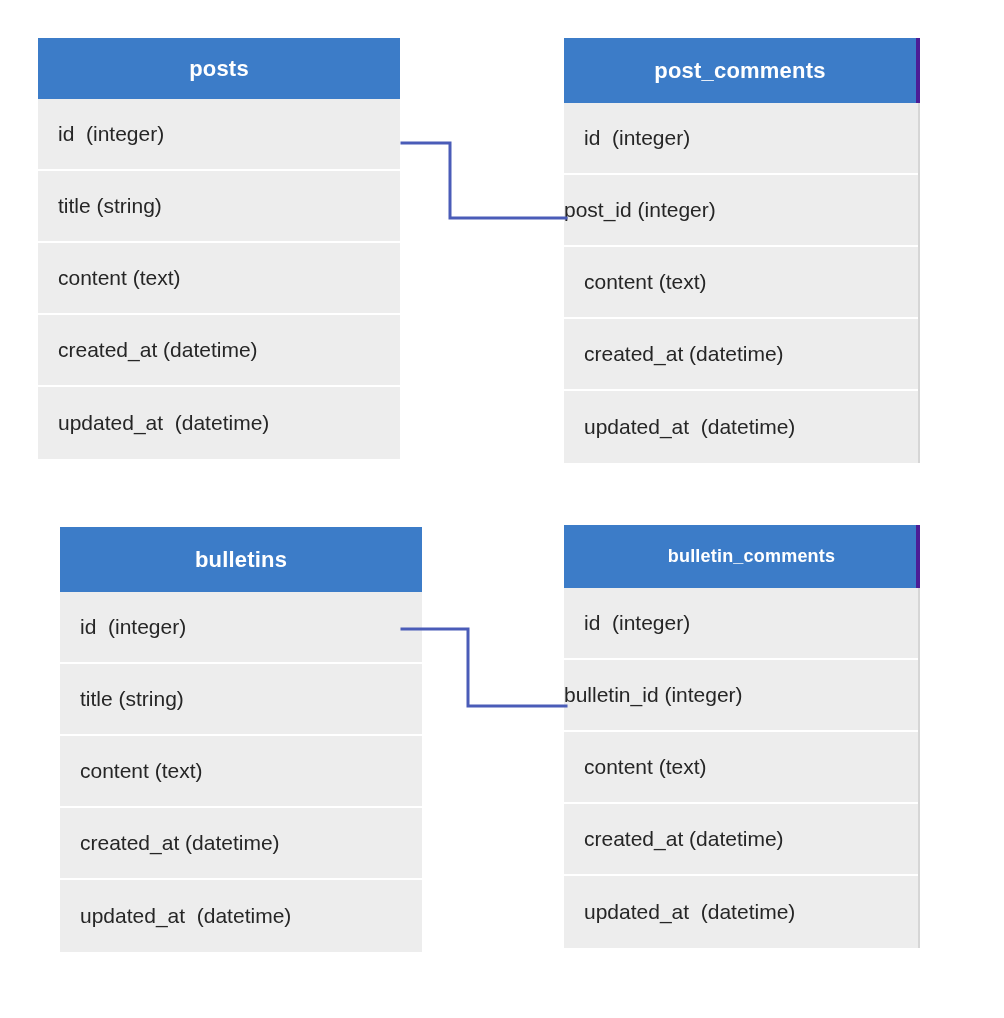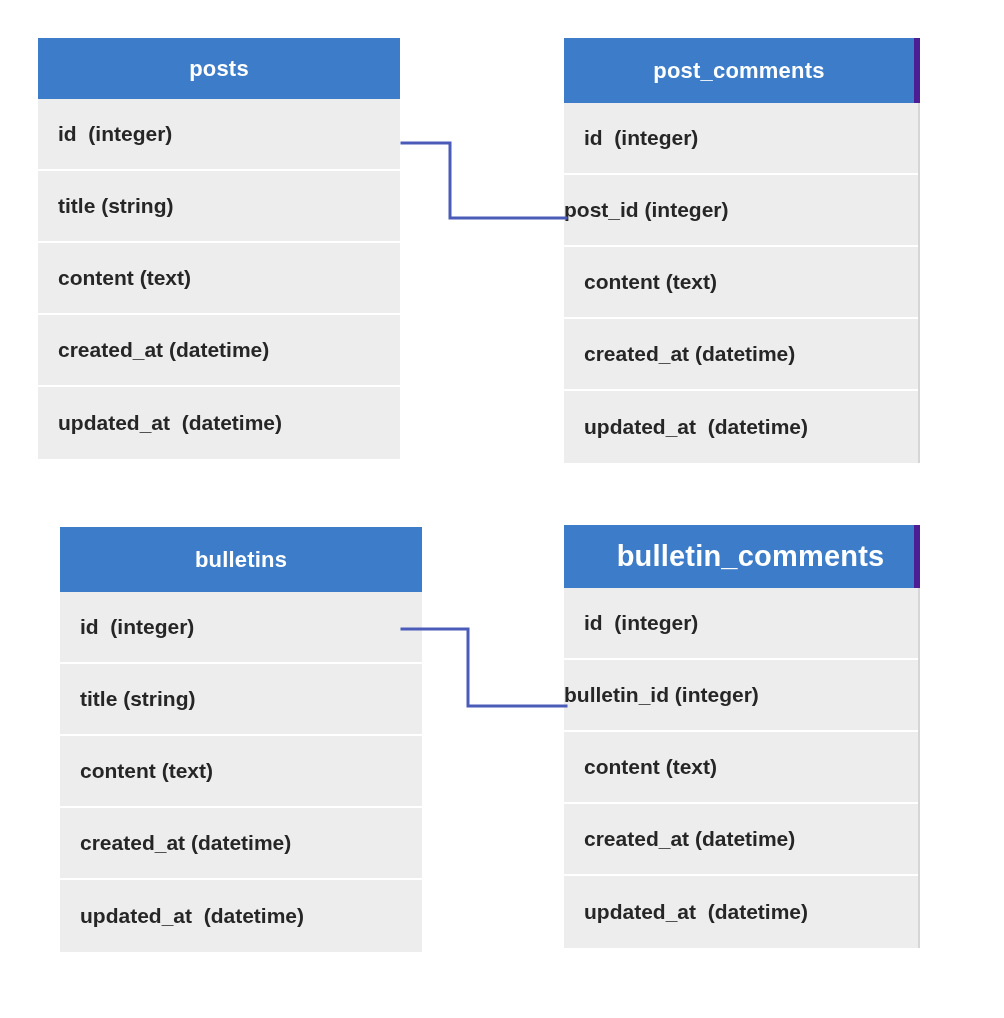--- a/index.html
+++ b/index.html
@@ -39,21 +39,20 @@
     white-space: nowrap;
     overflow: hidden;
     display: flex;
     align-items: center;
     justify-content: center;
   }
 
   .entity-rows {
     width: 100%;
     box-sizing: border-box;
-    font-weight: bold;
   }
 
   .entity-row {
     box-sizing: border-box;
     width: 100%;
     background: #ededed;
     color: #262626;
     display: flex;
     align-items: center;
     white-space: pre;
@@ -62,21 +61,21 @@
   }
   .entity-row:last-child {
     border-bottom: none;
   }
 
   
   .entity.edged .entity-rows {
     border-right: 2px solid #d6d6d6;
   }
   .entity.edged .entity-header {
-    border-right: 6px solid #4c1d95;
+    border-right: 4px solid #4c1d95;
   }
 </style>
 </head>
 <body>
 
 <div id="canvas">
 
   <div id="entity-layer">
       <div class="entity" style="left: 38px; top: 38px; width: 362px;">
         <div class="entity-header" style="height: 61px; font-size: 22px; background: rgb(60, 124, 200); color: rgb(255, 255, 255);">posts</div>
@@ -102,21 +101,21 @@
         <div class="entity-header" style="height: 65px; font-size: 22px; background: rgb(60, 124, 200); color: rgb(255, 255, 255);">bulletins</div>
         <div class="entity-rows">
           <div class="entity-row" style="height: 72px; font-size: 21px; padding-left: 20px; background: rgb(237, 237, 237); color: rgb(38, 38, 38);">id  (integer)</div>
           <div class="entity-row" style="height: 72px; font-size: 21px; padding-left: 20px; background: rgb(237, 237, 237); color: rgb(38, 38, 38);">title (string)</div>
           <div class="entity-row" style="height: 72px; font-size: 21px; padding-left: 20px; background: rgb(237, 237, 237); color: rgb(38, 38, 38);">content (text)</div>
           <div class="entity-row" style="height: 72px; font-size: 21px; padding-left: 20px; background: rgb(237, 237, 237); color: rgb(38, 38, 38);">created_at (datetime)</div>
           <div class="entity-row" style="height: 72px; font-size: 21px; padding-left: 20px; background: rgb(237, 237, 237); color: rgb(38, 38, 38);">updated_at  (datetime)</div>
         </div>
       </div>
       <div class="entity edged" style="left: 564px; top: 525px; width: 356px;">
-        <div class="entity-header" style="height: 63px; font-size: 29px; background: rgb(60, 124, 200); color: rgb(255, 255, 255); padding-left: 23px;">bulletin_comments</div>
+        <div class="entity-header" style="height: 63px; font-size: 18px; background: rgb(60, 124, 200); color: rgb(255, 255, 255); padding-left: 23px;">bulletin_comments</div>
         <div class="entity-rows">
           <div class="entity-row" style="height: 72px; font-size: 21px; padding-left: 20px; background: rgb(237, 237, 237); color: rgb(38, 38, 38);">id  (integer)</div>
           <div class="entity-row" style="height: 72px; font-size: 21px; background: rgb(237, 237, 237); color: rgb(38, 38, 38);">bulletin_id (integer)</div>
           <div class="entity-row" style="height: 72px; font-size: 21px; padding-left: 20px; background: rgb(237, 237, 237); color: rgb(38, 38, 38);">content (text)</div>
           <div class="entity-row" style="height: 72px; font-size: 21px; padding-left: 20px; background: rgb(237, 237, 237); color: rgb(38, 38, 38);">created_at (datetime)</div>
           <div class="entity-row" style="height: 72px; font-size: 21px; padding-left: 20px; background: rgb(237, 237, 237); color: rgb(38, 38, 38);">updated_at  (datetime)</div>
         </div>
       </div>
     </div>
 

